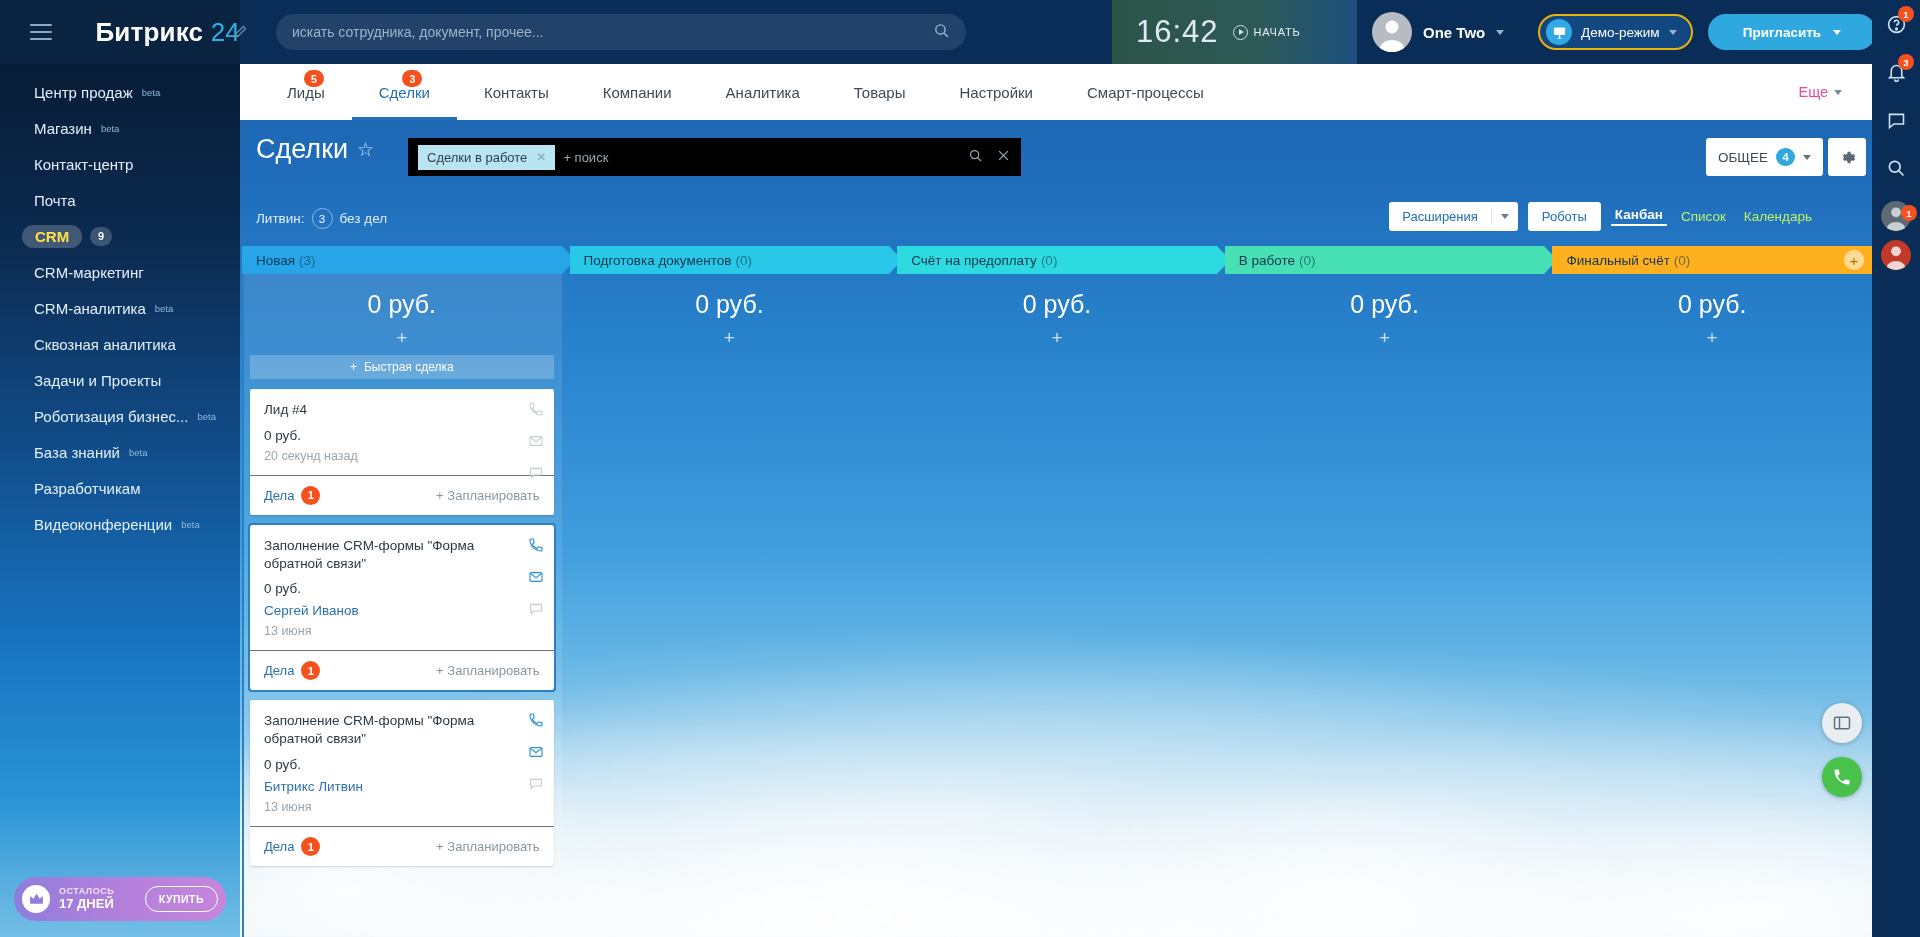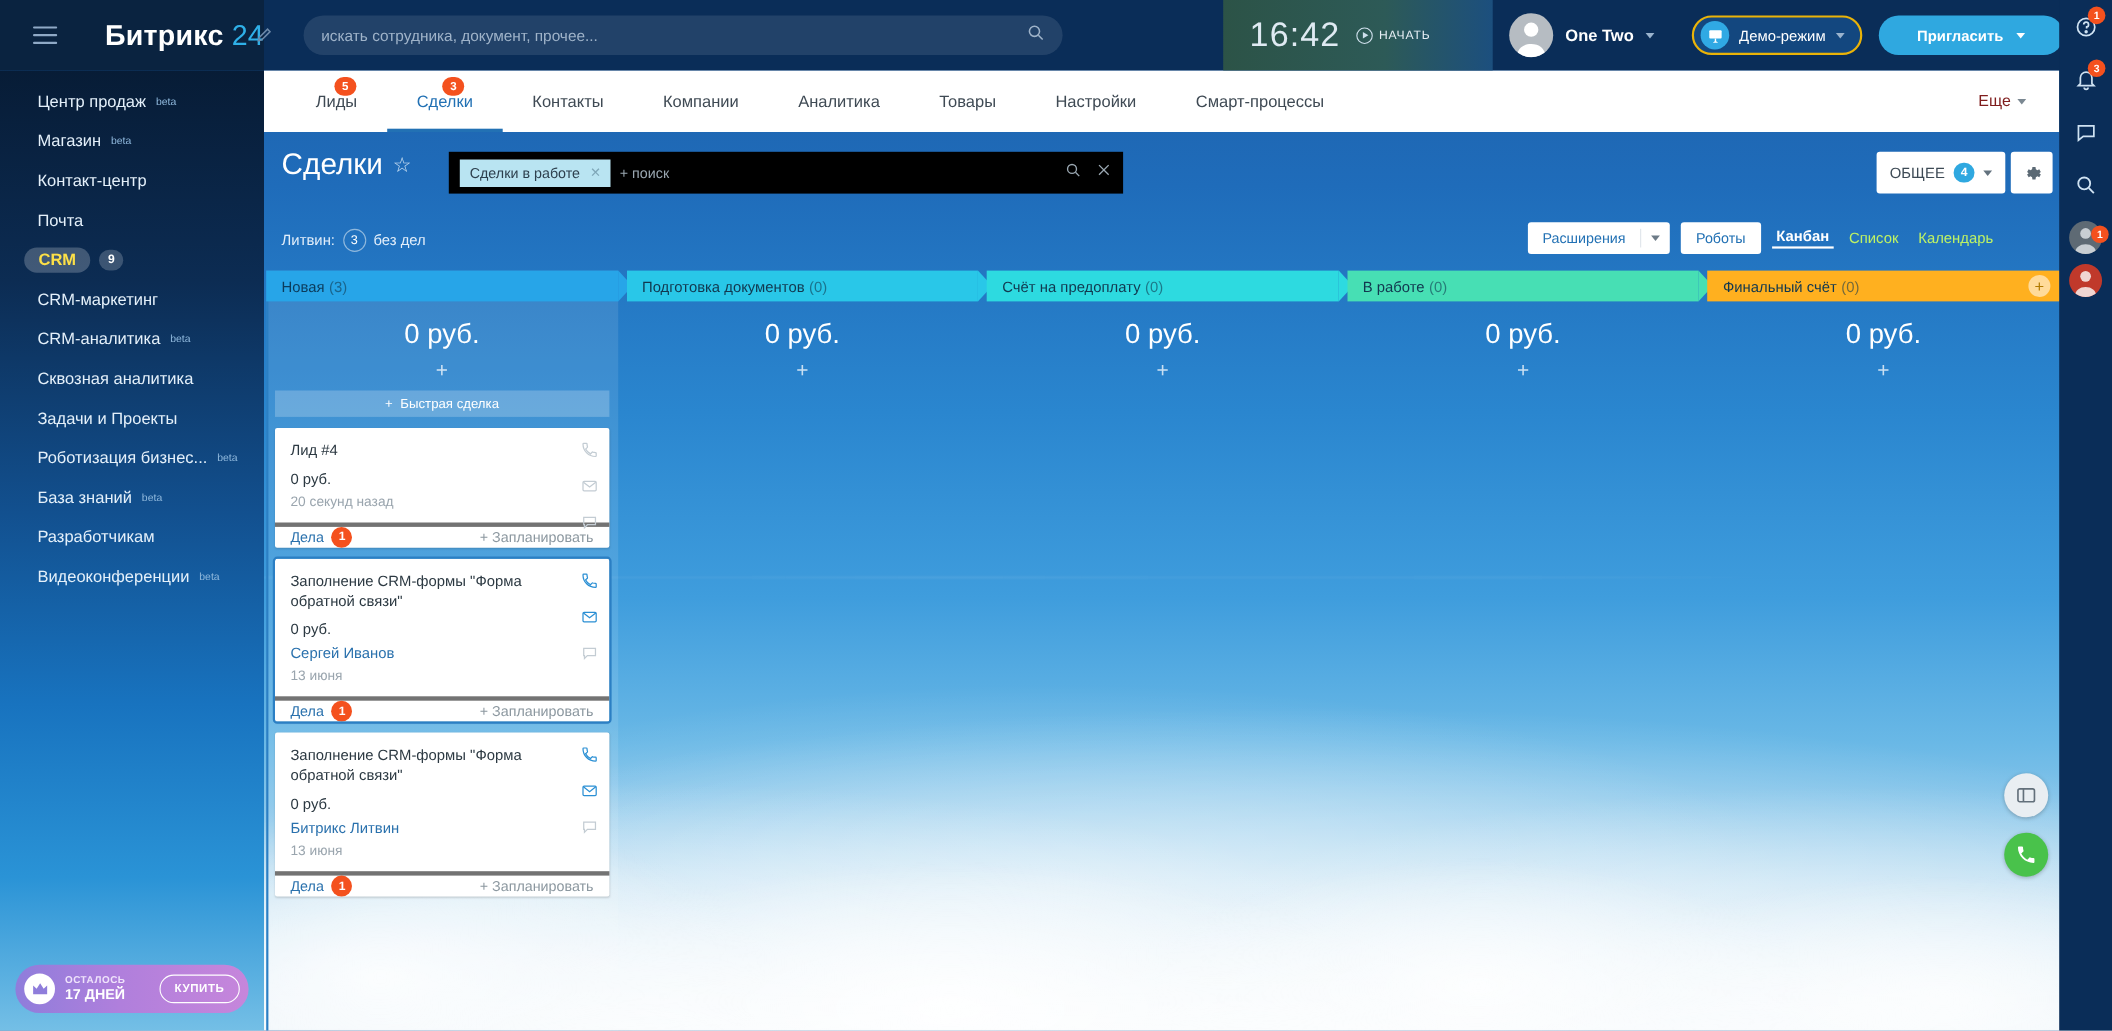--- a/index.html
+++ b/index.html
@@ -165,21 +165,21 @@
     position: relative; display: flex; align-items: center; padding: 0 27px;
     font-size: 15px; color: #3f4a54; white-space: nowrap;
   }
   .tab.active { color: #2271b4; }
   .tab.active::after { content: ""; position: absolute; left: 0; right: 0; bottom: 0; height: 3px; background: #2271b4; }
   .tab .tbadge {
     position: absolute; top: 6px; left: 50%; transform: translateX(-2px);
     min-width: 20px; height: 17px; border-radius: 9px; background: #f4511e; color: #fff;
     font-size: 10.5px; font-weight: bold; display: flex; align-items: center; justify-content: center; padding: 0 5px;
   }
-  .tab-more { margin-left: auto; display: flex; align-items: center; padding: 0 30px; font-size: 14.5px; color: #7f1d1d; gap: 6px; }
+  .tab-more { margin-left: auto; display: flex; align-items: center; padding: 0 30px; font-size: 14.5px; color: #ec4899; gap: 6px; }
 
   .page-head { position: absolute; left: 0; top: 56px; width: 1632px; height: 70px; }
   .page-title { position: absolute; left: 16px; top: 14px; font-size: 27px; color: #fff; font-weight: 300; display: flex; align-items: center; gap: 9px; }
   .star { color: #cfe3f4; font-size: 19px; }
 
   .filterbar {
     position: absolute; left: 168px; top: 18px; width: 613px; height: 38px;
     background: #000000; display: flex; align-items: center; padding: 0 10px; gap: 8px;
   }
   .chip { background: #b9e4f2; color: #2d3f4d; font-size: 13px; padding: 5px 9px; display: flex; align-items: center; gap: 9px; }
@@ -258,21 +258,21 @@
 
   .card {
     margin: 10px 8px 0; background: #fff; border-radius: 2px; padding: 12px 14px 0;
     position: relative; box-shadow: 0 1px 2px rgba(0,0,0,.15);
   }
   .card .title { font-size: 13.5px; color: #2c3942; line-height: 1.32; padding-right: 30px; }
   .card .sum { font-size: 13.5px; color: #2c3942; margin-top: 9px; }
   .card .person { font-size: 13.5px; color: #2a71ad; margin-top: 7px; }
   .card .date { font-size: 12.5px; color: #9aa5ae; margin-top: 6px; }
   .card .foot {
-    margin: 12px -14px 0; padding: 0 14px; border-top: 4px solid #737373;
+    margin: 12px -14px 0; padding: 10px 14px; border-top: 1px solid #737373;
     display: flex; align-items: center; justify-content: space-between;
   }
   .deeds { font-size: 13px; color: #2a71ad; display: flex; align-items: center; gap: 7px; }
   .deeds .b { min-width: 19px; height: 19px; border-radius: 10px; background: #f4511e; color: #fff; font-size: 11px; font-weight: bold; display: flex; align-items: center; justify-content: center; }
   .plan { font-size: 13px; color: #8b979f; }
   .card-icons { position: absolute; right: 10px; top: 12px; display: flex; flex-direction: column; gap: 12px; }
   .card-icons .ci { color: #c3ccd3; }
   .card-icons .ci.blue { color: #2a8fd4; }
   .card.sel { outline: 2px solid #2b7fc4; }
 

